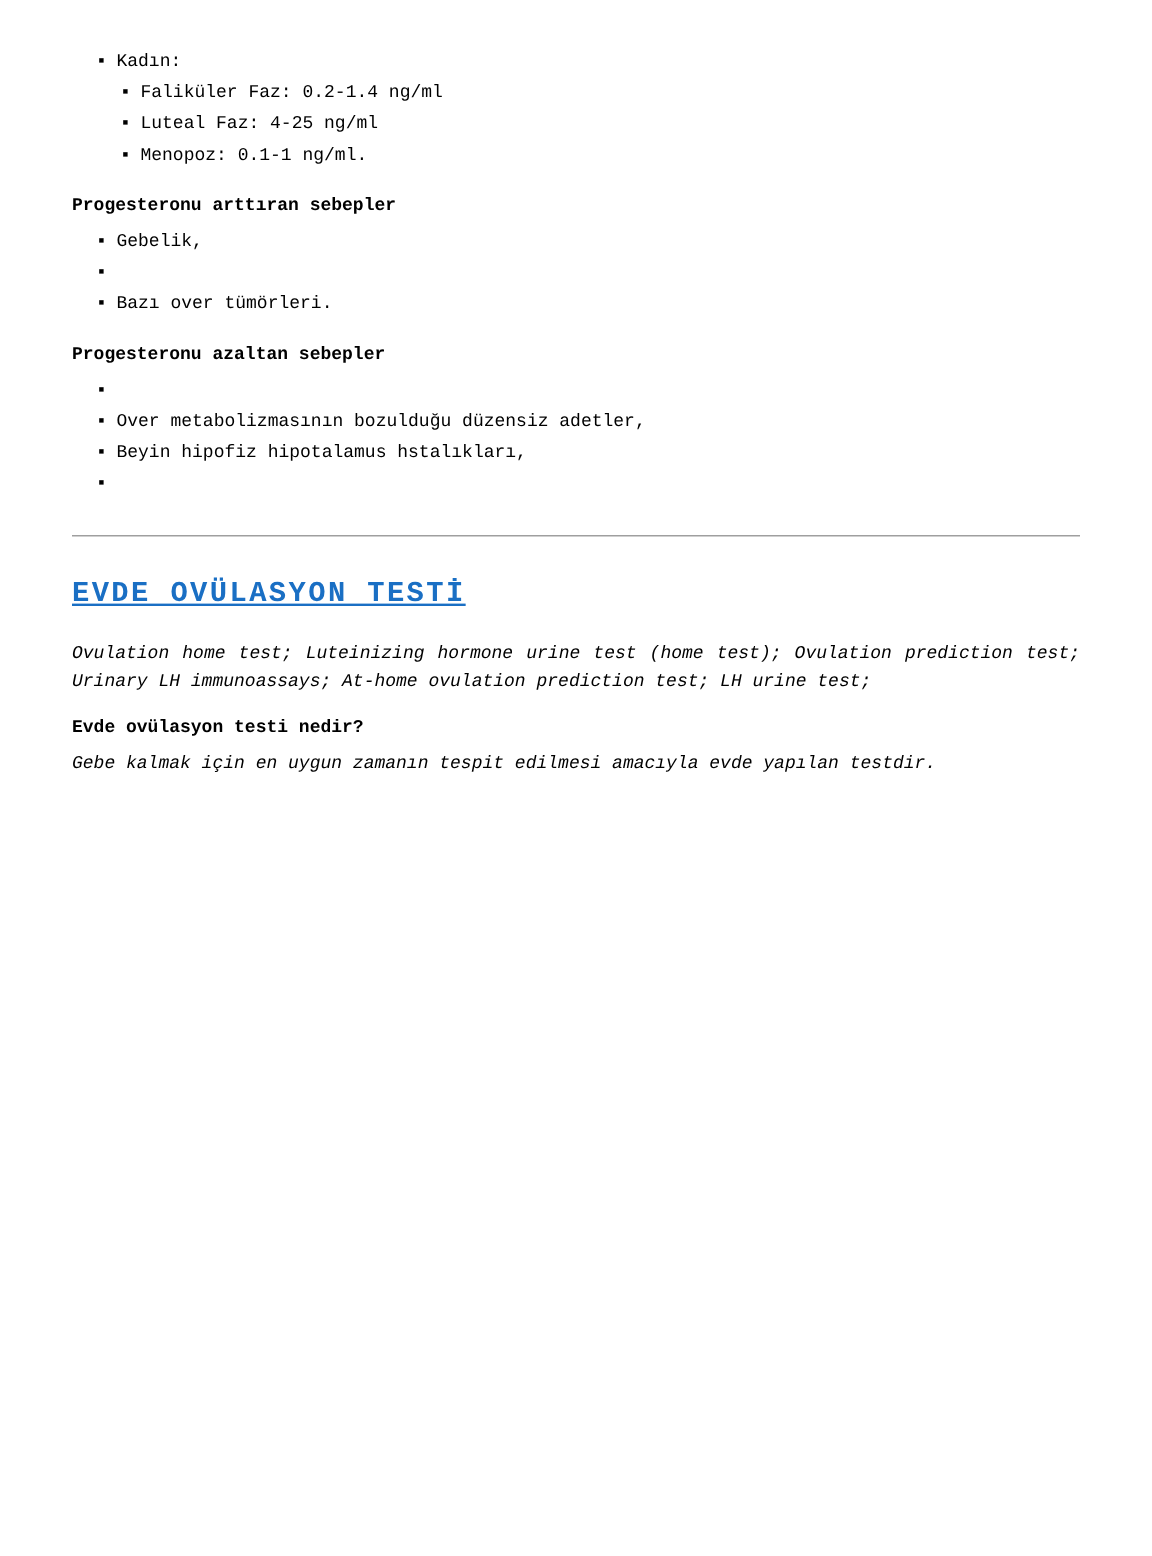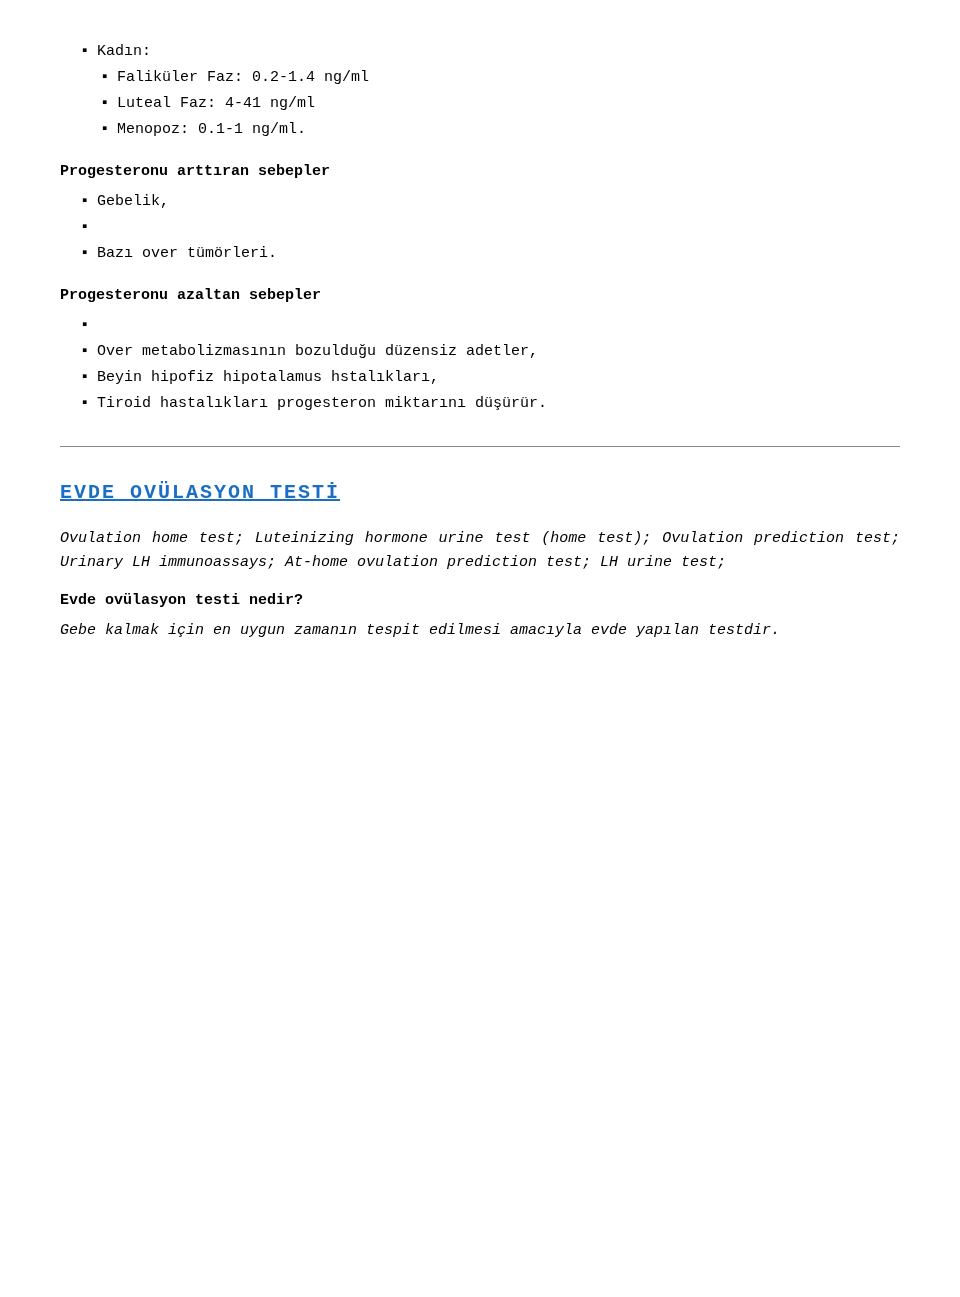--- a/index.html
+++ b/index.html
@@ -35,21 +35,21 @@
       font-size: 15px;
       margin-top: 2px;
       margin-bottom: 6px;
     }
     .divider {
       border: none;
       border-top: 1px solid #888;
       margin: 30px 0 30px 0;
     }
     .big-heading {
-      font-size: 20px;
+      font-size: 24px;
       font-weight: bold;
       color: #1a6fc4;
       text-decoration: underline;
       letter-spacing: 2px;
       margin-bottom: 18px;
     }
     .paragraph {
       margin-bottom: 14px;
       text-align: justify;
       font-style: italic;
@@ -67,21 +67,21 @@
   <div class="bullet-item indent-1">
     <span class="bullet-symbol">▪</span>
     <span>Kadın:</span>
   </div>
   <div class="bullet-item indent-2">
     <span class="bullet-symbol">▪</span>
     <span>Faliküler Faz: 0.2-1.4 ng/ml</span>
   </div>
   <div class="bullet-item indent-2">
     <span class="bullet-symbol">▪</span>
-    <span>Luteal Faz: 4-41 ng/ml</span>
+    <span>Luteal Faz: 4-25 ng/ml</span>
   </div>
   <div class="bullet-item indent-2">
     <span class="bullet-symbol">▪</span>
     <span>Menopoz: 0.1-1 ng/ml.</span>
   </div>
 </div>
 
 <div style="margin-top: 18px;">
   <div class="section-heading">Progesteronu arttıran sebepler</div>
   <div class="bullet-item indent-1">
@@ -105,21 +105,20 @@
   <div class="bullet-item indent-1">
     <span class="bullet-symbol">▪</span>
     <span>Over metabolizmasının bozulduğu düzensiz adetler,</span>
   </div>
   <div class="bullet-item indent-1">
     <span class="bullet-symbol">▪</span>
     <span>Beyin hipofiz hipotalamus hstalıkları,</span>
   </div>
   <div class="bullet-item indent-1">
     <span class="bullet-symbol">▪</span>
-    <span>Tiroid hastalıkları progesteron miktarını düşürür.</span>
   </div>
 </div>
 
 <hr class="divider">
 
 <div>
   <div class="big-heading">EVDE OVÜLASYON TESTİ</div>
   <div class="paragraph">Ovulation home test; Luteinizing hormone urine test (home test); Ovulation prediction test; Urinary LH immunoassays; At-home ovulation prediction test; LH urine test;</div>
   <div class="subheading">Evde ovülasyon testi nedir?</div>
   <div class="paragraph">Gebe kalmak için en uygun zamanın tespit edilmesi amacıyla evde yapılan testdir.</div>

